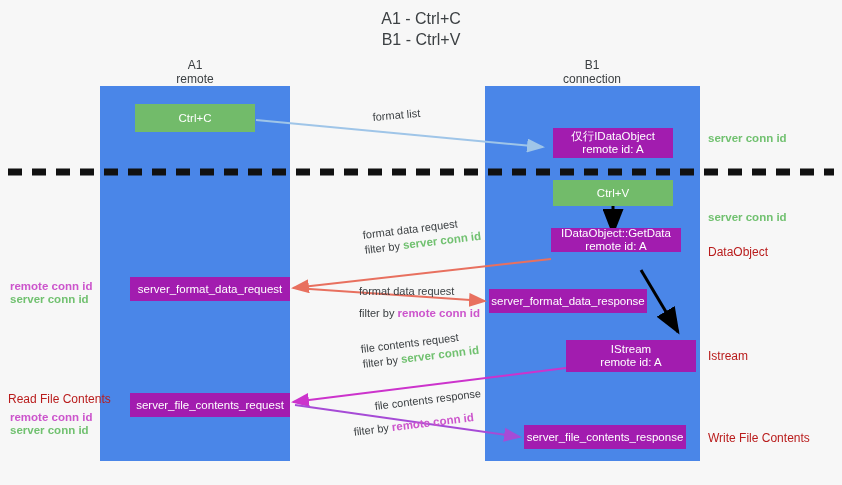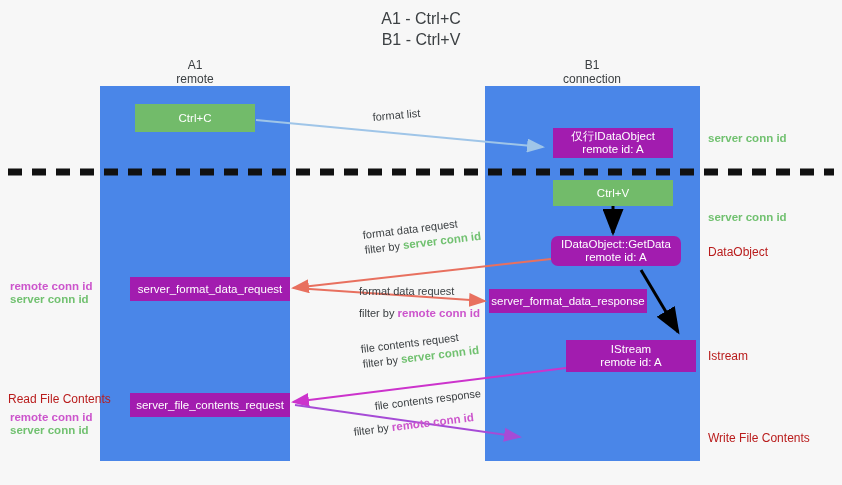--- a/index.html
+++ b/index.html
@@ -99,32 +99,33 @@
     <line x1="295" y1="405" x2="520" y2="437" stroke="#a64bd6" stroke-width="2" marker-end="url(#ah-purple)"></line>
   </svg>
 
   <div class="node green" style="left:135px;top:104px;width:120px;height:28px;">Ctrl+C</div>
 
   <div class="node orange" style="left:553px;top:128px;width:120px;height:30px;">仅行IDataObject
 remote id: A</div>
 
   <div class="node green" style="left:553px;top:180px;width:120px;height:26px;">Ctrl+V</div>
 
-  <div class="node orange" style="left:551px;top:236px;width:130px;height:30px;border-radius:7px;">IDataObject::GetData
+  <div class="node orange" style="left:551px;top:228px;width:130px;height:24px;">IDataObject::GetData
 remote id: A</div>
 
   <div class="node orange" style="left:566px;top:340px;width:130px;height:32px;">IStream
 remote id: A</div>
 
   <div class="node orange" style="left:130px;top:277px;width:160px;height:24px;">server_format_data_request</div>
 
   <div class="node orange" style="left:489px;top:289px;width:158px;height:24px;">server_format_data_response</div>
 
   <div class="node orange" style="left:130px;top:393px;width:160px;height:24px;">server_file_contents_request</div>
 
+  <div class="node orange" style="left:524px;top:425px;width:162px;height:24px;">server_file_contents_response</div>
 
   <div class="sidelabel conn c-server" style="left:708px;top:131px;">server conn id</div>
 
   <div class="sidelabel conn c-server" style="left:708px;top:210px;">server conn id</div>
 
   <div class="sidelabel" style="left:708px;top:245px;">DataObject</div>
 
   <div class="sidelabel" style="left:708px;top:349px;">Istream</div>
 
   <div class="sidelabel" style="left:708px;top:431px;">Write File Contents</div>

